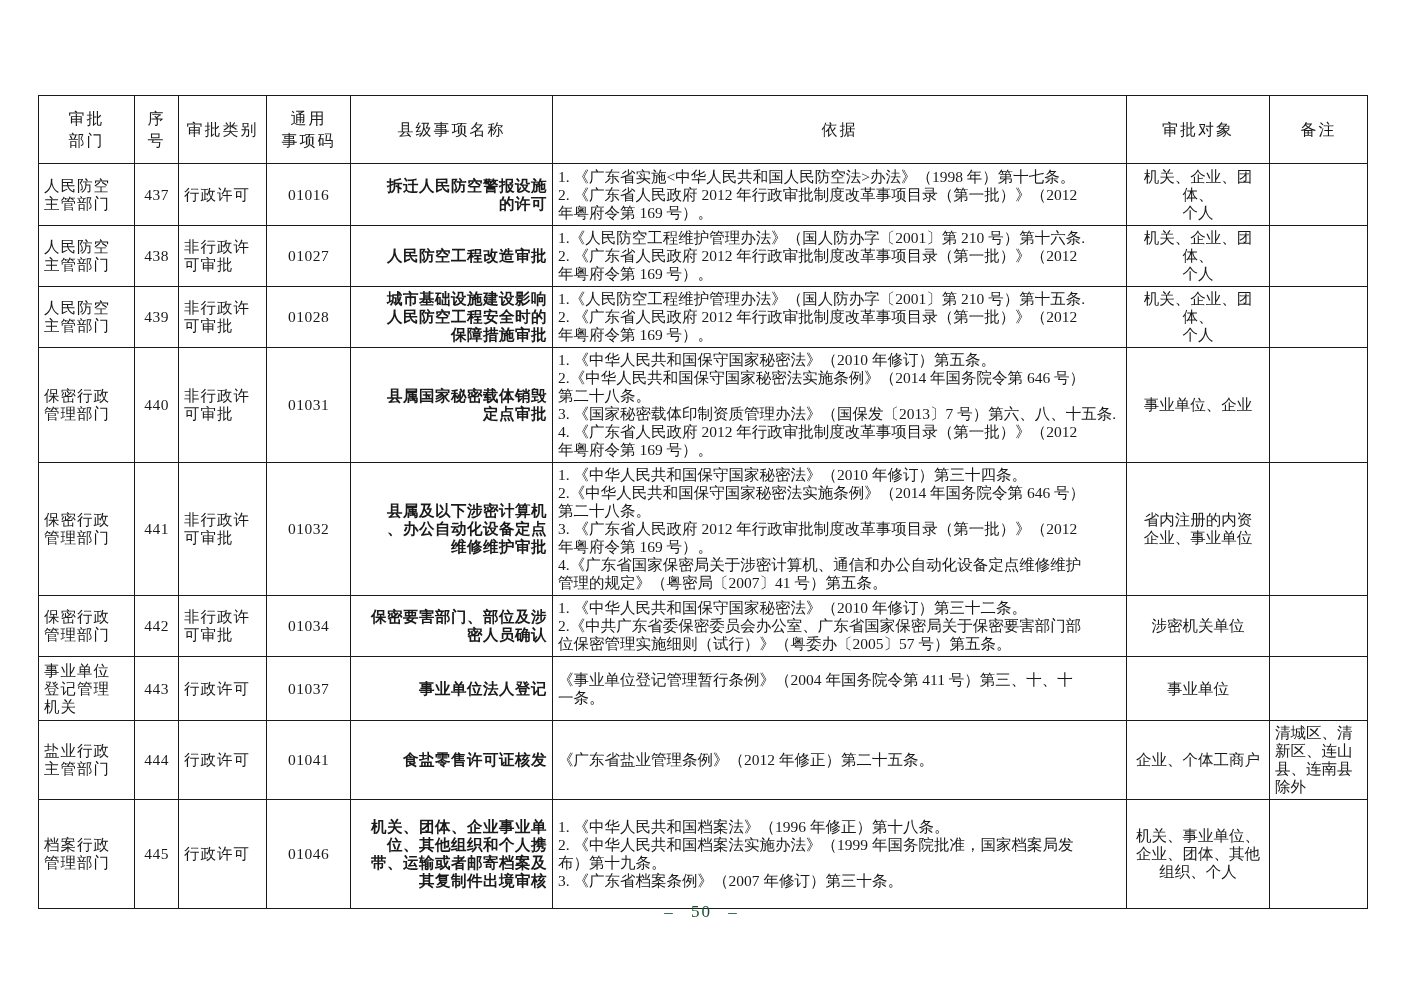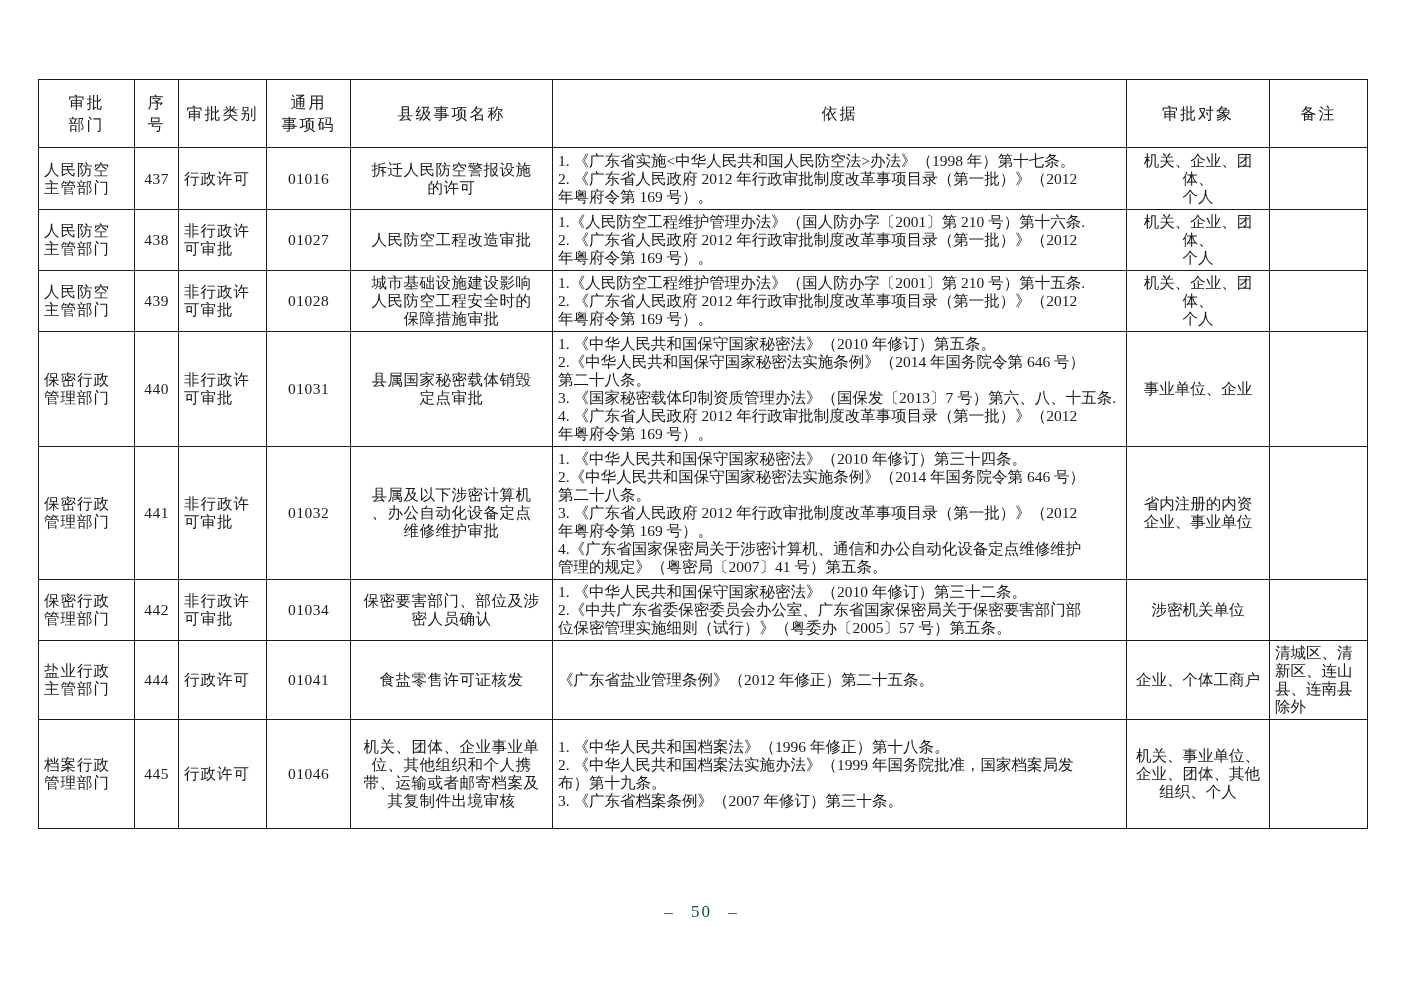--- a/index.html
+++ b/index.html
@@ -12,21 +12,21 @@
   .sheet {
     position: relative;
     width: 1403px;
     height: 992px;
     background: #ffffff;
     overflow: hidden;
   }
   table.approval {
     position: absolute;
     left: 38px;
-    top: 79px;
+    top: 95px;
     width: 1329px;
     border-collapse: collapse;
     table-layout: fixed;
     color: #1a1a1a;
   }
   table.approval th,
   table.approval td {
     border: 1px solid #1a1a1a;
     white-space: pre-wrap;
     word-break: break-all;
@@ -45,21 +45,21 @@
   table.approval td {
     font-size: 15.5px;
     line-height: 18px;
     vertical-align: middle;
     padding: 3px 5px;
   }
   .c-dept   { letter-spacing: 1px; text-align: left; padding-left: 8px; }
   .c-seq    { text-align: center; font-size: 15px; letter-spacing: 0.5px; }
   .c-cat    { text-align: left; padding-left: 9px; letter-spacing: 1px; }
   .c-code   { text-align: center; font-size: 15px; letter-spacing: 0.5px; }
-  .c-item   { text-align: center; letter-spacing: 0.5px; }
+  .c-item   { text-align: right; letter-spacing: 0.5px; font-weight: bold; }
   .c-basis  { text-align: left; padding: 3px 6px; margin-top: 36px; }
   .c-target { text-align: center; font-size: 14.5px; padding: 3px 3px 3px 6px; }
   .c-remark { text-align: left; font-size: 14.5px; line-height: 16px; padding: 3px 2px 3px 4px; margin-left: 40px; }
   .page-number {
     position: absolute;
     left: 0;
     top: 902px;
     width: 100%;
     text-align: center;
     font-size: 17px;
@@ -194,20 +194,33 @@
 可审批</td>
           <td class="c-code">01034</td>
           <td class="c-item">保密要害部门、部位及涉
 密人员确认</td>
           <td class="c-basis">1. 《中华人民共和国保守国家秘密法》（2010 年修订）第三十二条。
 2.《中共广东省委保密委员会办公室、广东省国家保密局关于保密要害部门部
 位保密管理实施细则（试行）》（粤委办〔2005〕57 号）第五条。</td>
           <td class="c-target">涉密机关单位</td>
           <td class="c-remark"></td>
         </tr>
+        <tr style="height: 64px;">
+          <td class="c-dept">事业单位
+登记管理
+机关</td>
+          <td class="c-seq">443</td>
+          <td class="c-cat">行政许可</td>
+          <td class="c-code">01037</td>
+          <td class="c-item">事业单位法人登记</td>
+          <td class="c-basis">《事业单位登记管理暂行条例》（2004 年国务院令第 411 号）第三、十、十
+一条。</td>
+          <td class="c-target">事业单位</td>
+          <td class="c-remark"></td>
+        </tr>
         <tr style="height: 68px;">
           <td class="c-dept">盐业行政
 主管部门</td>
           <td class="c-seq">444</td>
           <td class="c-cat">行政许可</td>
           <td class="c-code">01041</td>
           <td class="c-item">食盐零售许可证核发</td>
           <td class="c-basis">《广东省盐业管理条例》（2012 年修正）第二十五条。</td>
           <td class="c-target">企业、个体工商户</td>
           <td class="c-remark">清城区、清

